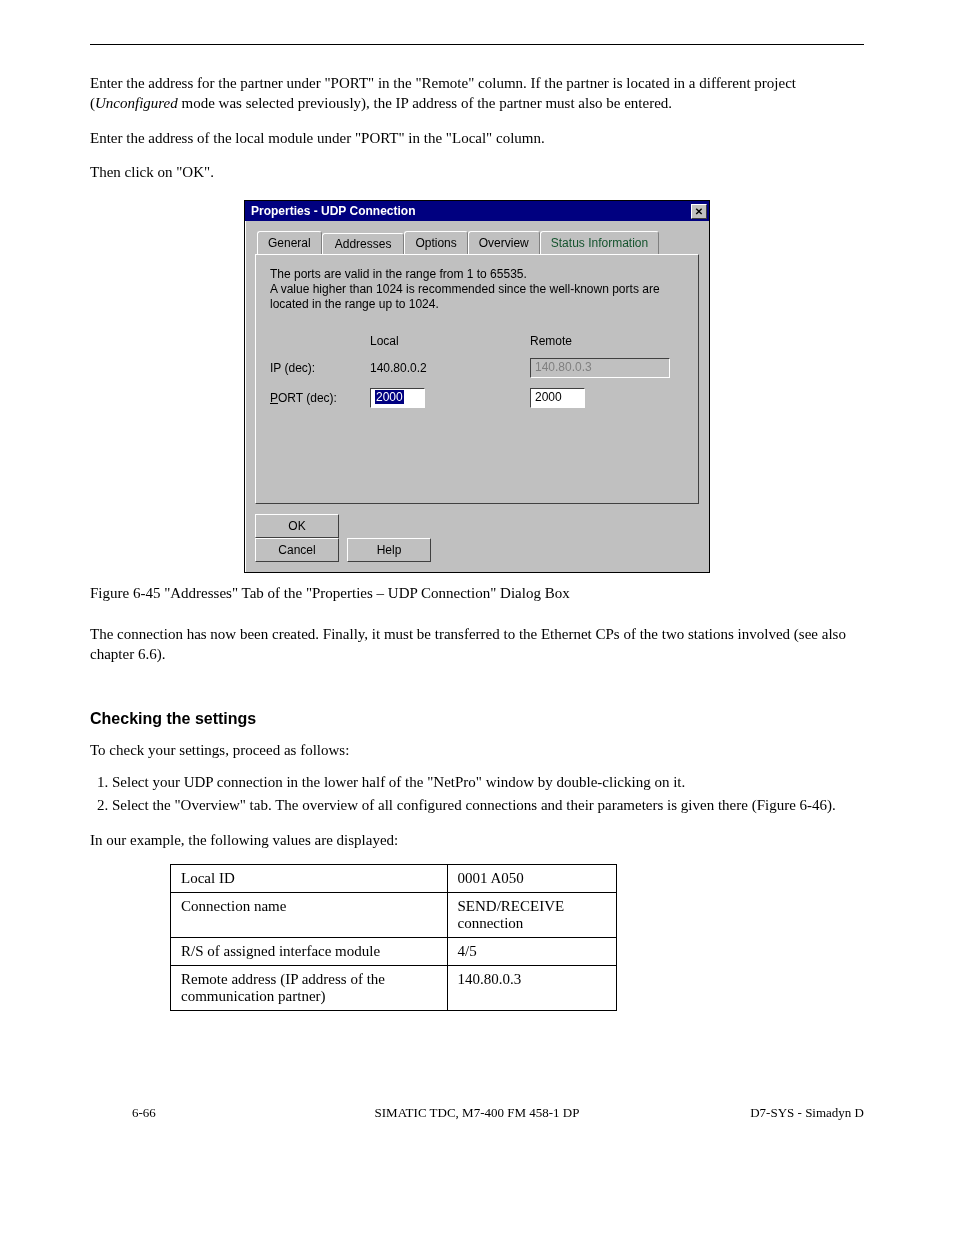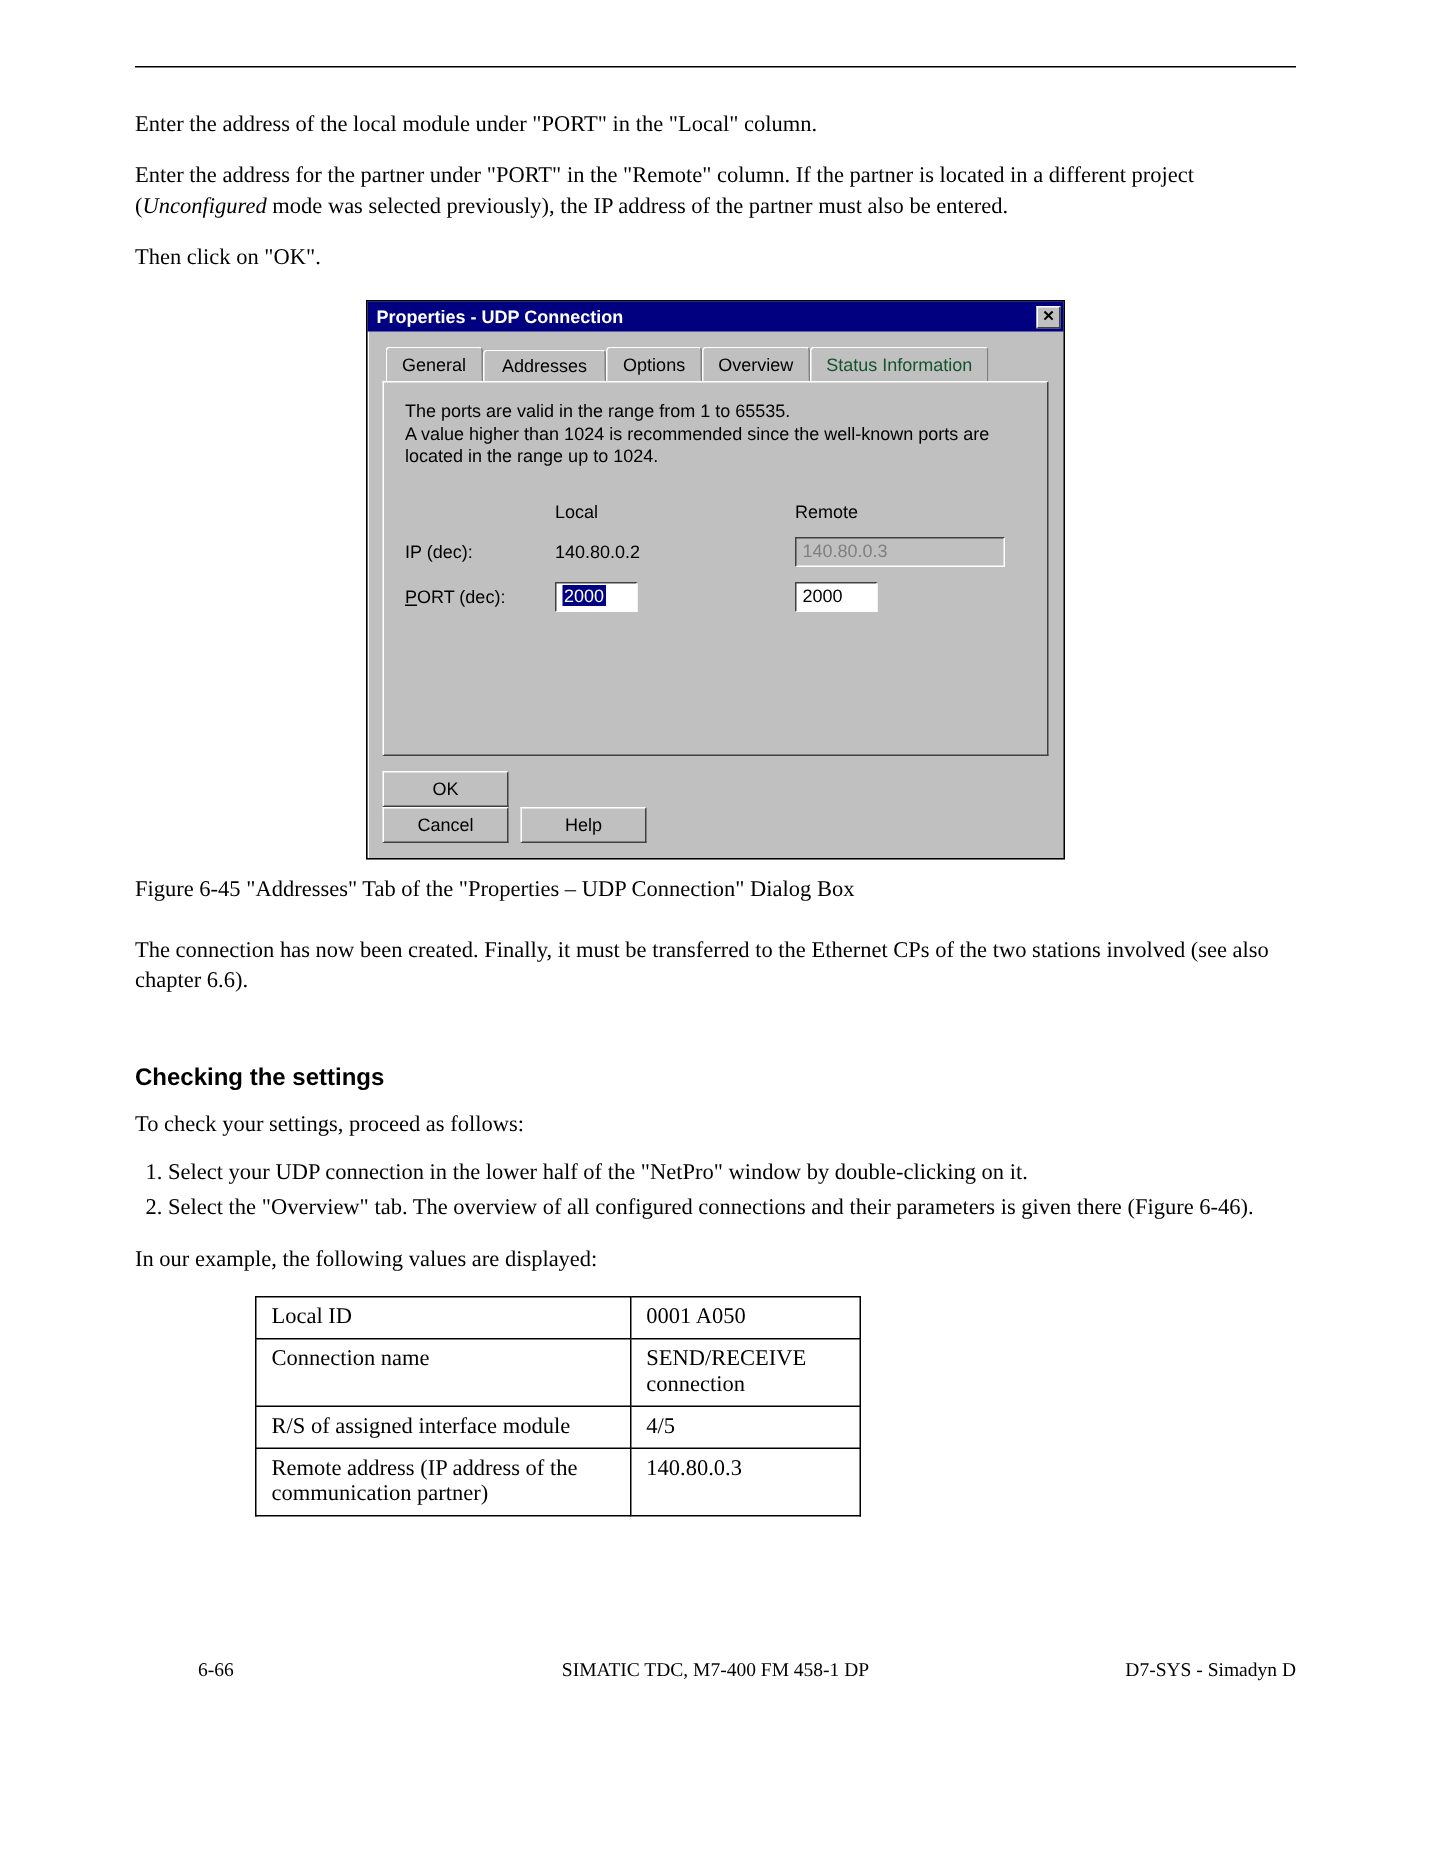--- a/index.html
+++ b/index.html
@@ -177,21 +177,21 @@
     font-size: 16px;
     margin: 45px 0 12px 0;
   }
   .list-numbered {
     margin: 6px 0 16px 0;
     padding-left: 22px;
   }
   .list-numbered li { margin-bottom: 6px; }
   .data-table {
     border-collapse: collapse;
-    width: 404px;
+    width: 447px;
     margin: 6px 0 24px 80px;
     font-size: 15px;
   }
   .data-table td {
     border: 1px solid #000;
     padding: 5px 10px;
     vertical-align: top;
   }
   .data-table .col1 { width: 62%; }
   .footer {
@@ -226,24 +226,24 @@
   }
 </style>
 </head>
 <body>
 
 <div class="page">
   <div class="meta-right"></div>
   <hr class="hr-top">
 
   <div class="body-text">
-    <p>Enter the address of the local module under "PORT" in the "Local" column.</p>
     <p>
       <span>Enter the address for the partner under "PORT" in the "Remote" column. If the partner is located in a different project (</span><em>Unconfigured</em><span> mode was selected previously), the IP address of the partner must also be entered.</span>
     </p>
+    <p>Enter the address of the local module under "PORT" in the "Local" column.</p>
     <p>Then click on "OK".</p>
   </div>
 
   <div class="dialog-wrap">
     <div class="dlg">
       <div class="dlg-titlebar">
         <span>Properties - UDP Connection</span>
         <div class="dlg-close">
           <span>✕</span>
         </div>

